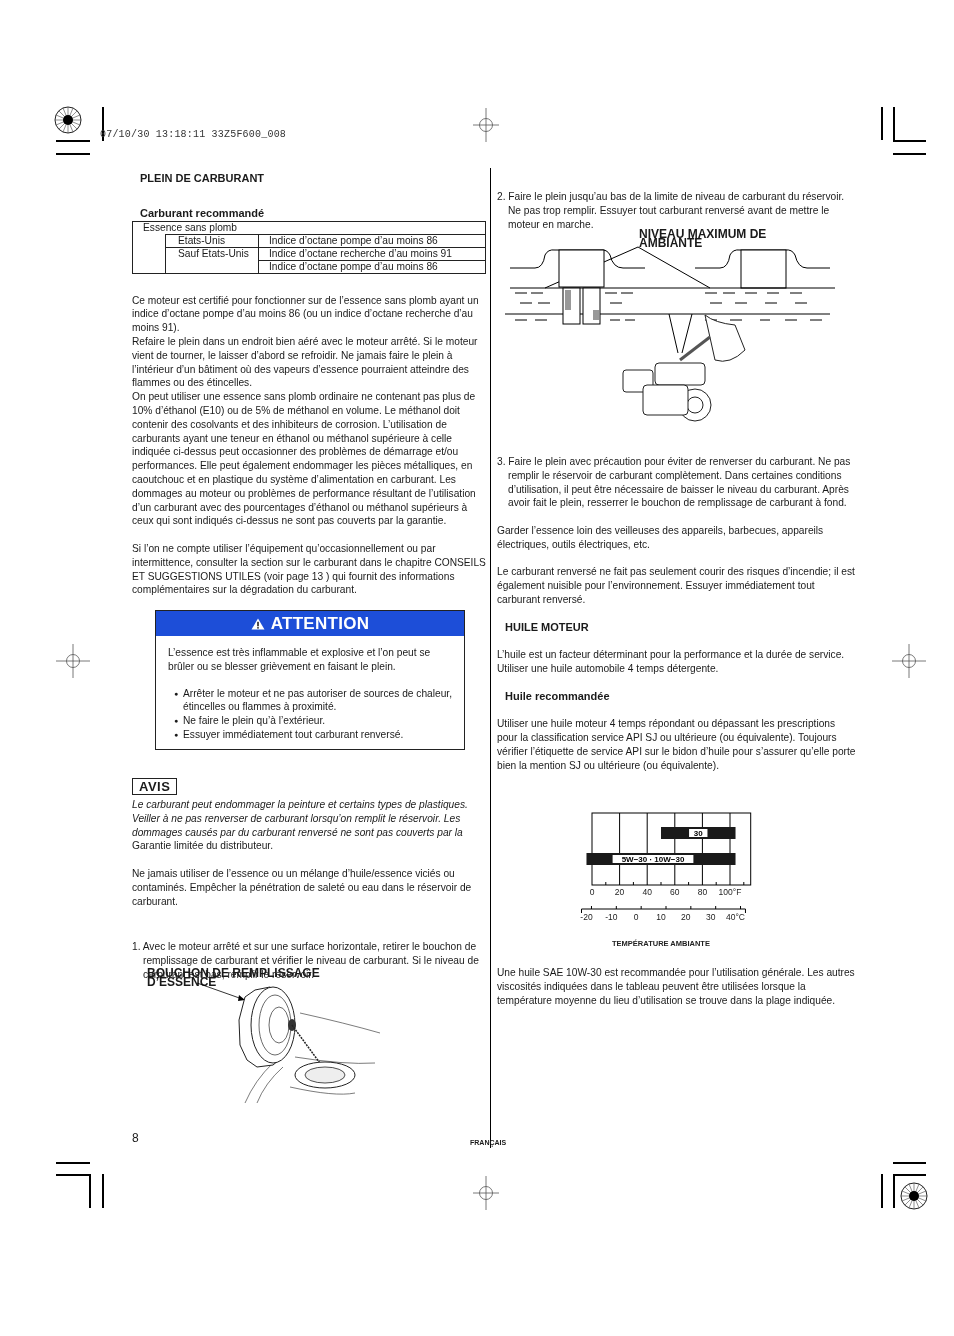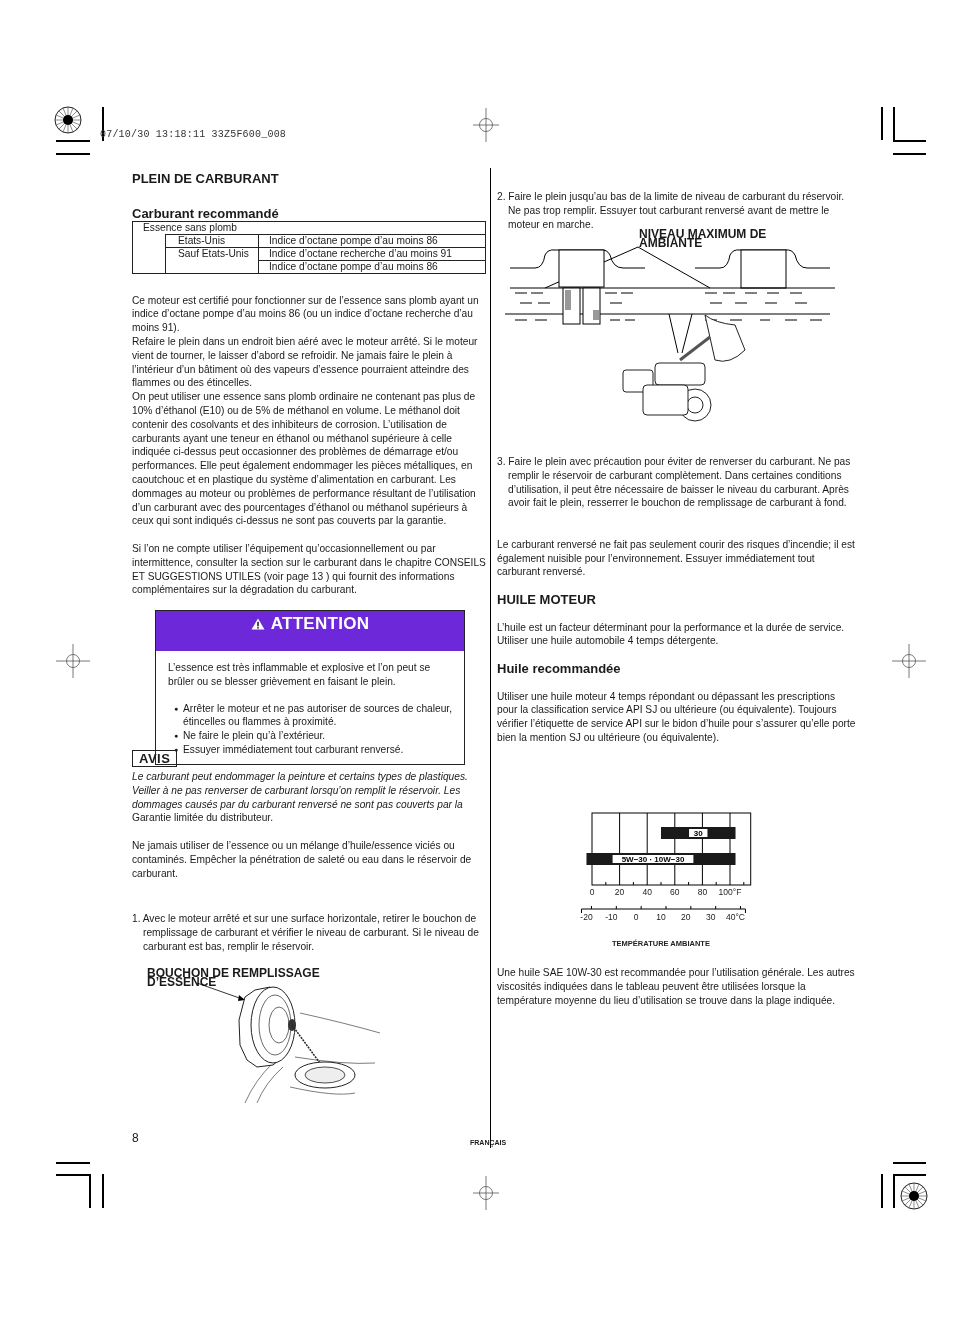--- a/index.html
+++ b/index.html
@@ -4,27 +4,27 @@
 <style>
   html, body { margin: 0; padding: 0; background: #ffffff; }
   body { width: 954px; height: 1336px; position: relative; overflow: hidden;
          font-family: "Liberation Sans", sans-serif; color: #1a1a1a; font-size: 10.2px; line-height: 13.8px; }
   .abs { position: absolute; }
   .hline { position: absolute; background: #000; height: 1.5px; }
   .vline { position: absolute; background: #000; width: 1.5px; }
   .regmark { position: absolute; width: 32px; height: 32px; }
   .stamp { position: absolute; left: 100px; top: 128px; font-family: "Liberation Mono", monospace; font-size: 10px; color: #333; letter-spacing: 0.2px; }
   .col { position: absolute; }
-  .h-bold { font-weight: bold; font-size: 13px; }
+  .h-bold { font-weight: bold; font-size: 11px; margin-left: 8px; }
   p { margin: 0; }
   .gap { height: 13.8px; }
   table.fuel { border-collapse: collapse; width: 354px; font-size: 10.2px; }
   table.fuel td { border: 1px solid #222; padding: 0 4px; height: 12px; line-height: 12px; }
   .attn { position: absolute; left: 155px; top: 610px; width: 308px; border: 1px solid #222; }
-  .attn-head { background: #6d28d9; color: #fff; text-align: center; font-weight: bold; font-size: 17px; height: 40px; line-height: 26px; letter-spacing: 0.3px; }
+  .attn-head { background: #1d4ed8; color: #fff; text-align: center; font-weight: bold; font-size: 17px; height: 25px; line-height: 26px; letter-spacing: 0.3px; }
   .attn-body { padding: 10px 12px 7px 12px; }
   .attn-body ul { margin: 0; padding: 0 0 0 6px; list-style: none; }
   .attn-body li { position: relative; padding-left: 9px; }
   .attn-body li::before { content: "\25CF"; position: absolute; left: 0; top: 0; font-size: 7px; }
   .avis { display: inline-block; border: 1.5px solid #222; font-weight: bold; font-size: 13px; padding: 0 6px; height: 15px; line-height: 15px; letter-spacing: 0.5px; }
   .it { font-style: italic; margin-top: 16px; }
   .num-item { padding-left: 11px; text-indent: -11px; margin-top: 18px; }
   .divider { position: absolute; left: 490px; top: 168px; width: 1.3px; height: 980px; background: #000; }
   .label-small { font-weight: bold; font-size: 12px; line-height: 9px; }
   svg text { font-family: "Liberation Sans", sans-serif; }
@@ -146,21 +146,21 @@
     <p>L’essence est très inflammable et explosive et l’on peut se brûler ou se blesser grièvement en faisant le plein.</p>
     <div style="height:13px;"></div>
     <ul>
       <li>Arrêter le moteur et ne pas autoriser de sources de chaleur, étincelles ou flammes à proximité.</li>
       <li>Ne faire le plein qu’à l’extérieur.</li>
       <li>Essuyer immédiatement tout carburant renversé.</li>
     </ul>
   </div>
 </div>
 
-<div class="col" style="left:132px;top:750px;width:356px;">
+<div class="col" style="left:132px;top:778px;width:356px;">
   <div class="avis">AVIS</div>
   <p style="margin-top:3px;"><span class="it">Le carburant peut endommager la peinture et certains types de plastiques. Veiller à ne pas renverser de carburant lorsqu’on remplit le réservoir. Les dommages causés par du carburant renversé ne sont pas couverts par la</span>
   <span>Garantie limitée du distributeur.</span></p>
   <div class="gap"></div>
   <p>Ne jamais utiliser de l’essence ou un mélange d’huile/essence viciés ou contaminés. Empêcher la pénétration de saleté ou eau dans le réservoir de carburant.</p>
   <div class="gap"></div>
   <p class="num-item">1. Avec le moteur arrêté et sur une surface horizontale, retirer le bouchon de remplissage de carburant et vérifier le niveau de carburant. Si le niveau de carburant est bas, remplir le réservoir.</p>
 </div>
 
 <div class="abs label-small" style="left:147px;top:969px;">
@@ -248,20 +248,21 @@
     <circle cx="190" cy="160" r="8"></circle>
     <rect x="138" y="140" width="45" height="30" rx="4"></rect>
     <path d="M200,70 Q210,78 230,80 L240,105 Q225,120 210,115 Z"></path>
     <line x1="175" y1="115" x2="205" y2="92" stroke-width="3" stroke="#555"></line>
   </g>
 </svg>
 
 <div class="col" style="left:497px;top:437px;width:360px;">
   <p class="num-item">3. Faire le plein avec précaution pour éviter de renverser du carburant. Ne pas remplir le réservoir de carburant complètement. Dans certaines conditions d’utilisation, il peut être nécessaire de baisser le niveau du carburant. Après avoir fait le plein, resserrer le bouchon de remplissage de carburant à fond.</p>
   <div class="gap"></div>
+  <p>Garder l’essence loin des veilleuses des appareils, barbecues, appareils électriques, outils électriques, etc.</p>
   <div class="gap"></div>
   <p>Le carburant renversé ne fait pas seulement courir des risques d’incendie; il est également nuisible pour l’environnement. Essuyer immédiatement tout carburant renversé.</p>
   <div class="gap"></div>
   <div class="h-bold">HUILE MOTEUR</div>
   <div class="gap"></div>
   <p>L’huile est un facteur déterminant pour la performance et la durée de service. Utiliser une huile automobile 4 temps détergente.</p>
   <div class="gap"></div>
   <div class="h-bold">Huile recommandée</div>
   <div class="gap"></div>
   <p>Utiliser une huile moteur 4 temps répondant ou dépassant les prescriptions pour la classification service API SJ ou ultérieure (ou équivalente). Toujours vérifier l’étiquette de service API sur le bidon d’huile pour s’assurer qu’elle porte bien la mention SJ ou ultérieure (ou équivalente).</p>

